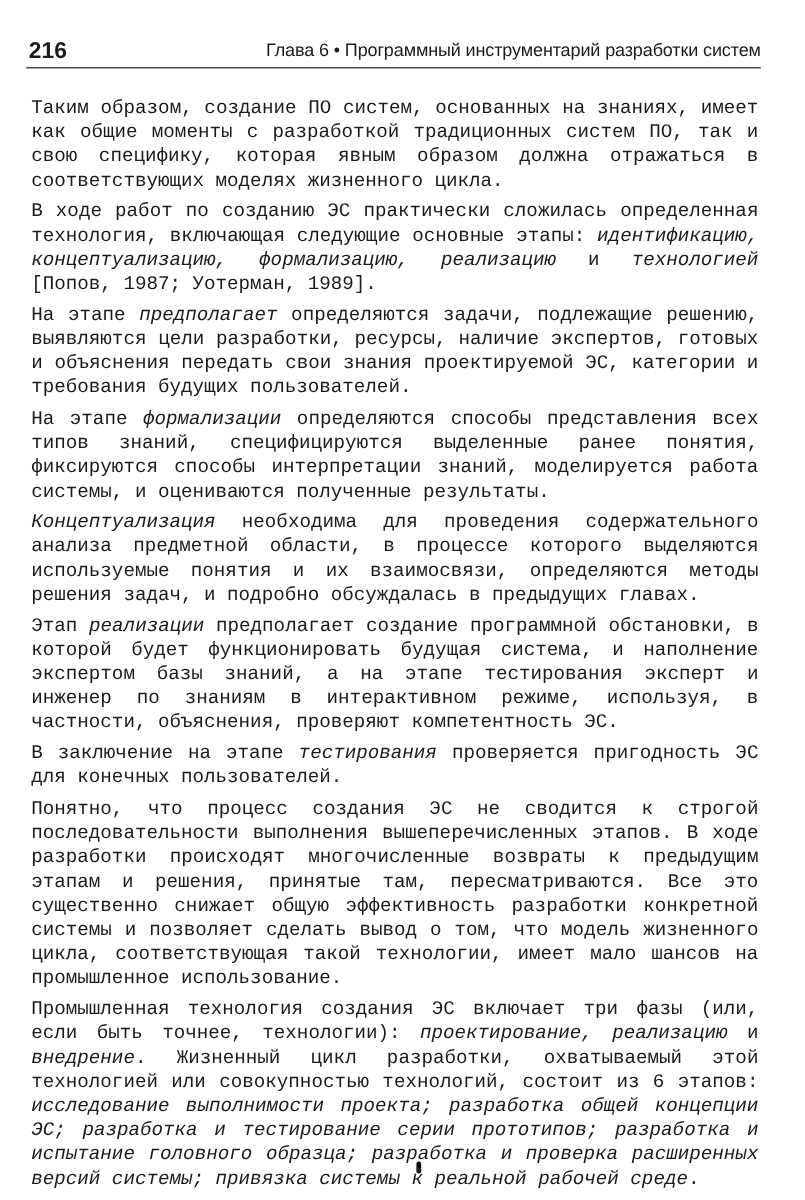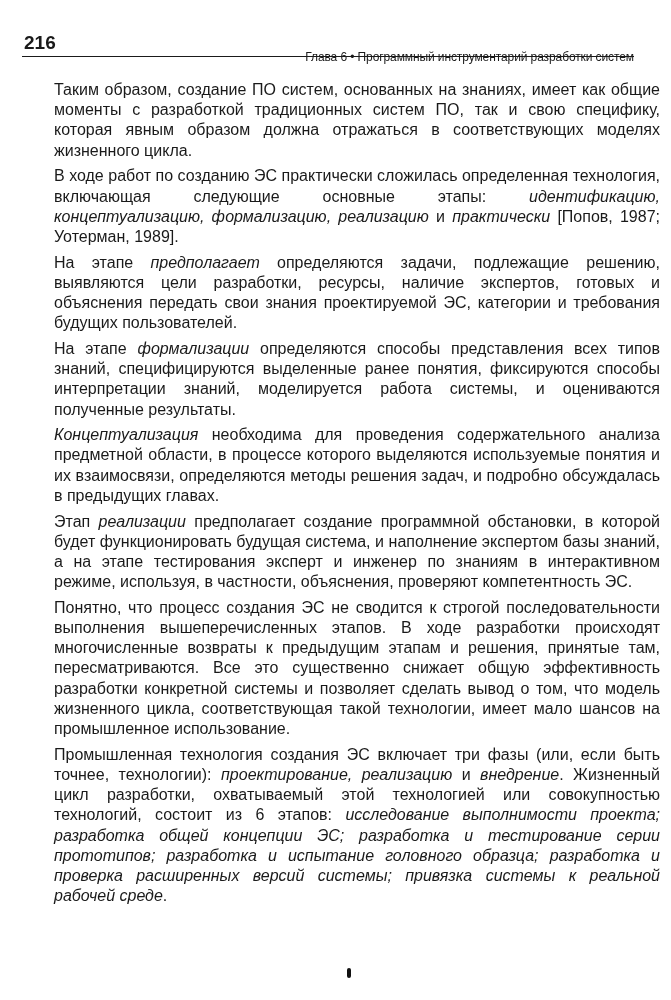--- a/index.html
+++ b/index.html
@@ -3,42 +3,43 @@
 <meta charset="utf-8">
 <style>
   html, body { margin: 0; padding: 0; background: #ffffff; }
   body { width: 671px; height: 1000px; position: relative; overflow: hidden; color: #1a1a1a; }
   .header {
     position: absolute; left: 22px; top: 34px; width: 612px; height: 22px;
     border-bottom: 1.5px solid #1a1a1a;
     font-family: "Liberation Sans", sans-serif;
   }
   .page-num { position: absolute; left: 2px; top: -2px; font-size: 19px; font-weight: bold; }
-  .running-title { position: absolute; right: 0; top: 16px; font-size: 12px; letter-spacing: -0.1px; }
+  .running-title { position: absolute; right: 0; top: 0; font-size: 15px; letter-spacing: -0.1px; }
   .body-text {
     position: absolute; left: 26px; top: 80px; width: 606px;
-    font-family: Liberation Sans, sans-serif; font-size: 16px; line-height: 20.2px;
-    text-align: justify; hyphens: manual; margin-left: 28px;
+    font-family: Liberation Mono, monospace; font-size: 16px; line-height: 20.2px;
+    text-align: justify; hyphens: manual;
   }
   .body-text p { margin: 0 0 5.5px 0; text-align: justify; }
   .body-text em { font-style: italic; }
   .mark { position: absolute; left: 347px; top: 968px; width: 4px; height: 10px; background: #111; border-radius: 2px; }
 </style>
 </head>
 <body>
 
 <div class="header">
   <span class="page-num">216</span>
   <span class="running-title">Глава 6 • Программный инструментарий разработки систем</span>
 </div>
 
 <div class="body-text" id="body">
     <p><span>Таким образом, создание ПО систем, основанных на знаниях, имеет как общие моменты с разработкой традиционных систем ПО, так и свою специфику, которая явным образом должна отражаться в соответствующих моделях жизненного цикла.</span></p>
-    <p><span>В ходе работ по созданию ЭС практически сложилась определенная технология, включающая следующие основные этапы: </span><em>идентификацию, концептуализацию, формализацию, реализацию</em><span> и </span><em>практически</em><span> [Попов, 1987; Уотерман, 1989].</span></p>
+    <p><span>В ходе работ по созданию ЭС практически сложилась определенная технология, включающая следующие основные этапы: </span><em>идентификацию, концептуализацию, формализацию, реализацию</em><span> и </span><em>технологией</em><span> [Попов, 1987; Уотерман, 1989].</span></p>
     <p><span>На этапе </span><em>предполагает</em><span> определяются задачи, подлежащие решению, выявляются цели разработки, ресурсы, наличие экспертов, готовых и объяснения передать свои знания проектируемой ЭС, категории и требования будущих пользователей.</span></p>
     <p><span>На этапе </span><em>формализации</em><span> определяются способы представления всех типов знаний, специфицируются выделенные ранее понятия, фиксируются способы интерпретации знаний, моделируется работа системы, и оцениваются полученные результаты.</span></p>
     <p><em>Концептуализация</em><span> необходима для проведения содержательного анализа предметной области, в процессе которого выделяются используемые понятия и их взаимосвязи, определяются методы решения задач, и подробно обсуждалась в предыдущих главах.</span></p>
     <p><span>Этап </span><em>реализации</em><span> предполагает создание программной обстановки, в которой будет функционировать будущая система, и наполнение экспертом базы знаний, а на этапе тестирования эксперт и инженер по знаниям в интерактивном режиме, используя, в частности, объяснения, проверяют компетентность ЭС.</span></p>
+    <p><span>В заключение на этапе </span><em>тестирования</em><span> проверяется пригодность ЭС для конечных пользователей.</span></p>
     <p><span>Понятно, что процесс создания ЭС не сводится к строгой последовательности выполнения вышеперечисленных этапов. В ходе разработки происходят многочисленные возвраты к предыдущим этапам и решения, принятые там, пересматриваются. Все это существенно снижает общую эффективность разработки конкретной системы и позволяет сделать вывод о том, что модель жизненного цикла, соответствующая такой технологии, имеет мало шансов на промышленное использование.</span></p>
     <p><span>Промышленная технология создания ЭС включает три фазы (или, если быть точнее, технологии): </span><em>проектирование, реализацию</em><span> и </span><em>внедрение</em><span>. Жизненный цикл разработки, охватываемый этой технологией или совокупностью технологий, состоит из 6 этапов: </span><em>исследование выполнимости проекта; разработка общей концепции ЭС; разработка и тестирование серии прототипов; разработка и испытание головного образца; разработка и проверка расширенных версий системы; привязка системы к реальной рабочей среде</em><span>.</span></p>
   </div>
 
 <div class="mark"></div>
 
 </body></html>

